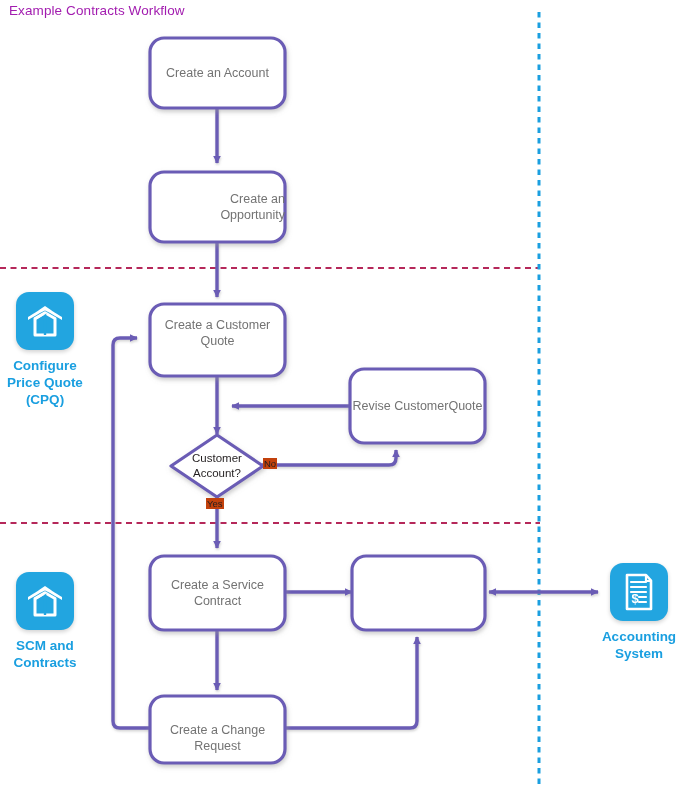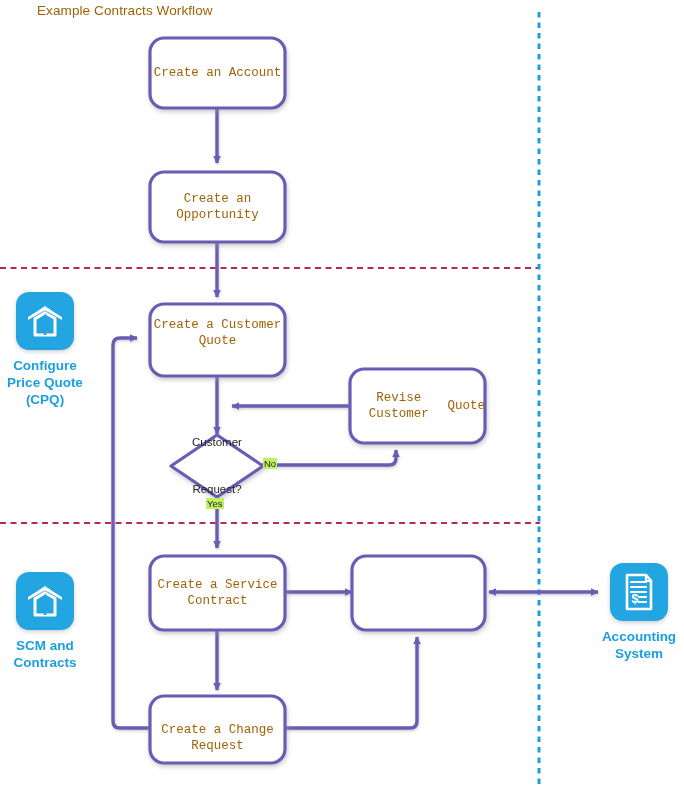--- a/index.html
+++ b/index.html
@@ -22,54 +22,53 @@
     left: 0;
     top: 0;
     width: 684px;
     height: 793px;
   }
   .title {
     position: absolute;
     left: 9px;
     top: 3px;
     font-size: 13.5px;
-    color: #a16207;
+    color: #a21caf;
     font-family: "Liberation Sans", sans-serif;
     letter-spacing: 0.1px;
     white-space: nowrap;
-    margin-left: 28px;
   }
   .node-label {
     position: absolute;
     display: flex;
     align-items: center;
     justify-content: center;
     text-align: center;
     font-size: 12.5px;
-    color: #a16207;
+    color: #737373;
     line-height: 16px;
-    font-family: Liberation Mono, monospace;
+    font-family: Liberation Sans, sans-serif;
     pointer-events: none;
   }
   .decision-label {
     position: absolute;
     display: flex;
     align-items: center;
-    justify-content: space-between;
+    justify-content: center;
     text-align: center;
     font-size: 11.5px;
     color: #231f20;
     line-height: 15px;
     font-family: "Liberation Sans", sans-serif;
   }
   .edge-label {
     position: absolute;
     font-size: 9.5px;
     color: #231f20;
-    background: #bef264;
+    background: #c2410c;
     padding: 0 1px;
     font-family: "Liberation Sans", sans-serif;
     white-space: nowrap;
   }
   .sys-group {
     position: absolute;
     text-align: center;
     width: 120px;
   }
   .sys-icon {
@@ -159,38 +158,38 @@
       <rect x="352" y="556" width="133" height="74" rx="14" ry="14" fill="#ffffff" stroke="#6b5bb5" stroke-width="3.2"></rect>
       <rect x="150" y="696" width="135" height="67" rx="14" ry="14" fill="#ffffff" stroke="#6b5bb5" stroke-width="3.2"></rect>
       <path d="M217,435 L263,466 L217,497 L171,466 Z" fill="#ffffff" stroke="#6b5bb5" stroke-width="3.2" stroke-linejoin="round"></path>
     </g>
   </svg>
 
   <div class="title">Example Contracts Workflow</div>
 
   <div class="node-label" style="left:150px; top:38px; width:135px; height:70px;">Create an Account</div>
 
-  <div class="node-label" style="left:150px; top:172px; width:135px; height:70px; flex-direction:column;">
+  <div class="node-label" style="left:150px; top:172px; width:135px; height:70px; flex-direction:column;align-items:flex-end;">
     <span>Create an</span>
     <span>Opportunity</span>
   </div>
 
   <div class="node-label" style="left:150px; top:304px; width:135px; height:57px; flex-direction:column;border-radius:17px;">
     <span>Create a Customer</span>
     <span>Quote</span>
   </div>
 
   <div class="node-label" style="left:350px; top:369px; width:135px; height:74px; flex-direction:row;">
     <span>Revise Customer</span>
     <span>Quote</span>
   </div>
 
   <div class="decision-label" style="left:171px; top:435px; width:92px; height:62px; flex-direction:column;">
     <span>Customer</span>
-    <span>Request?</span>
+    <span>Account?</span>
   </div>
 
   <div class="node-label" style="left:150px; top:556px; width:135px; height:74px; flex-direction:column;text-align:center;">
     <span>Create a Service</span>
     <span>Contract</span>
   </div>
 
 
   <div class="node-label" style="left:150px; top:696px; width:135px; height:84px; flex-direction:column;">
     <span>Create a Change</span>

